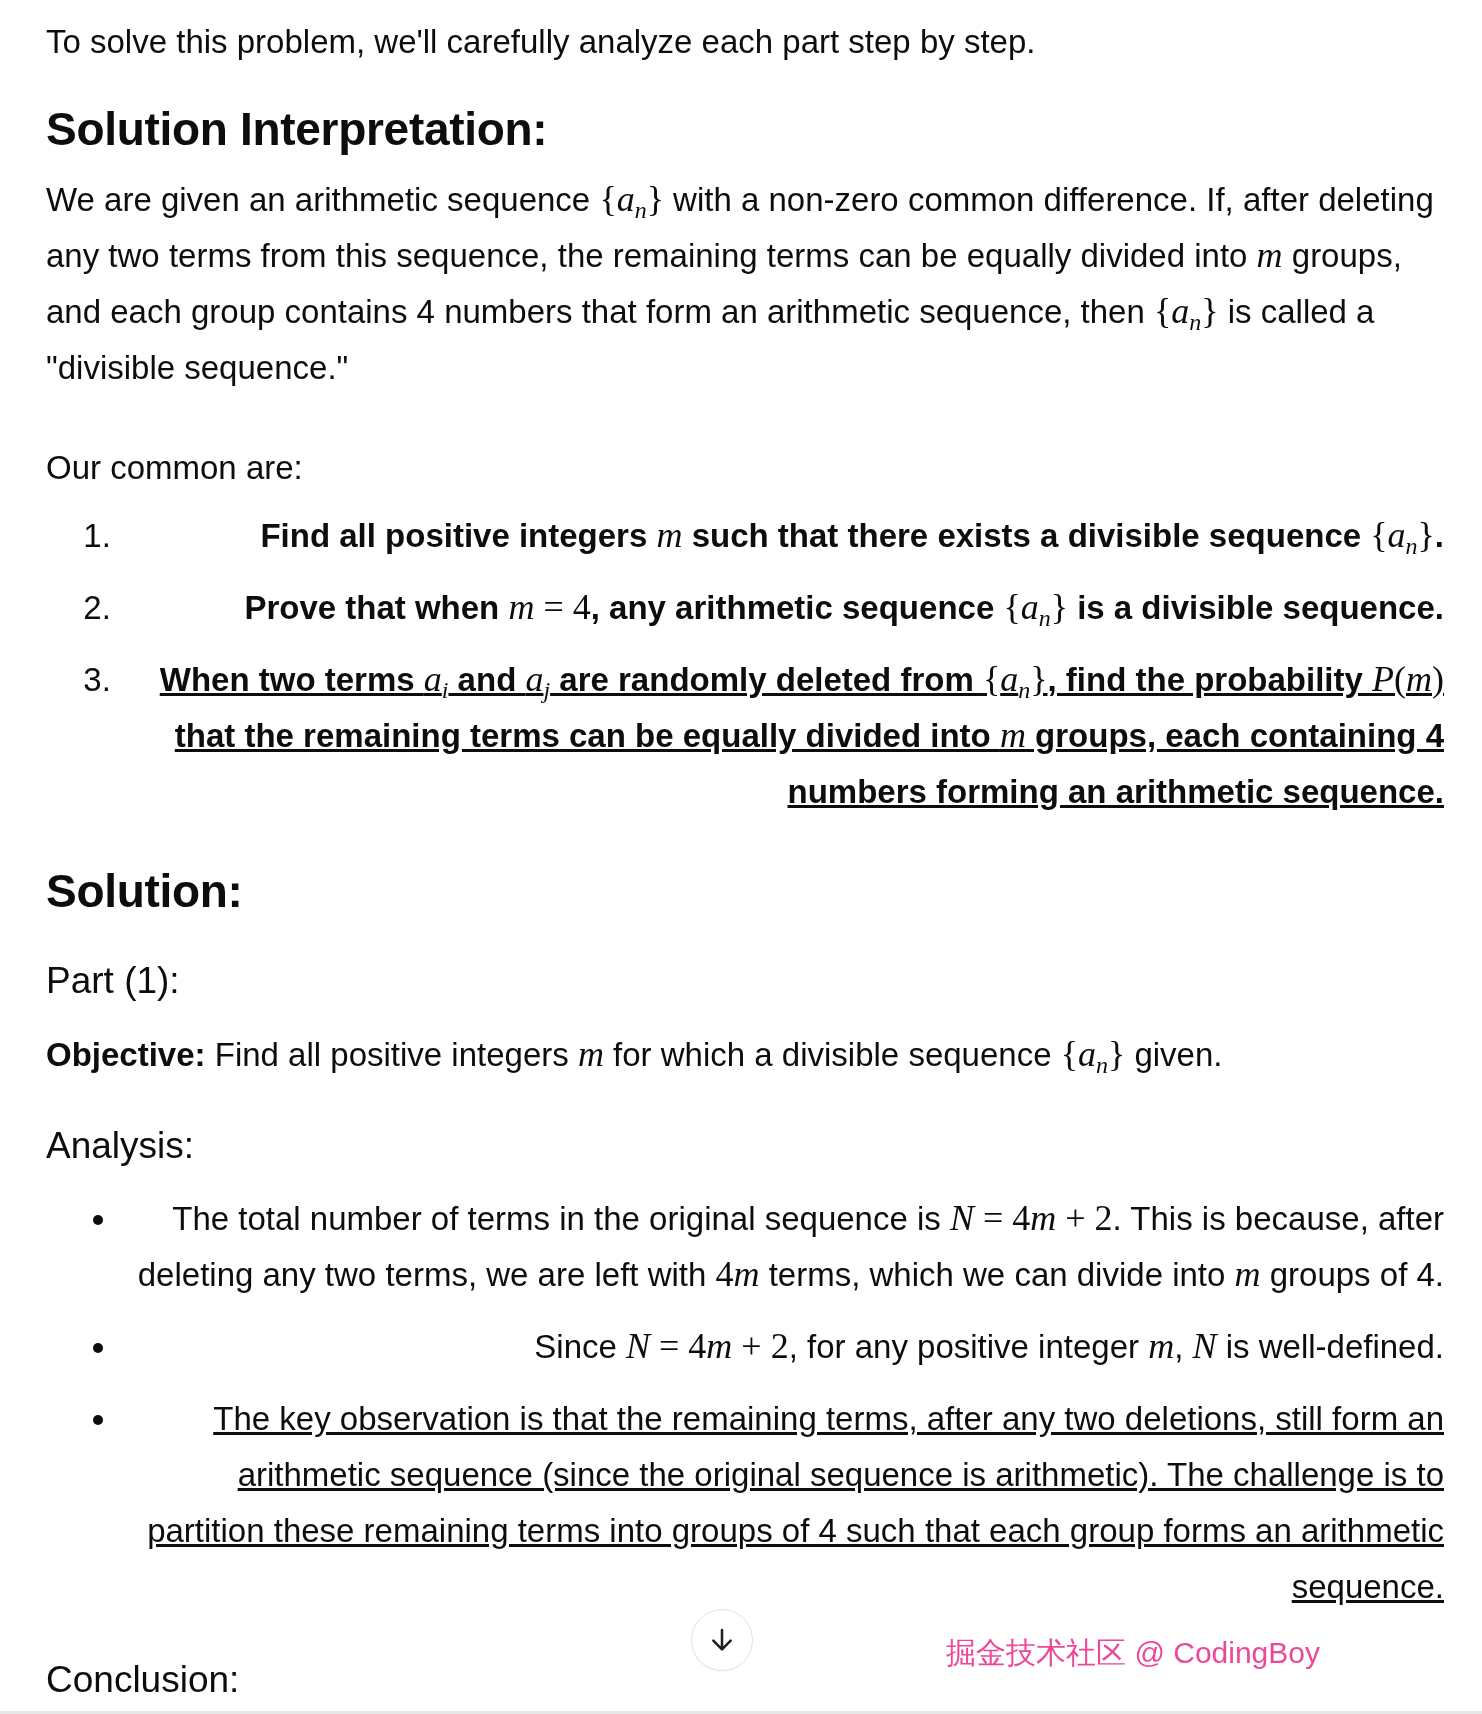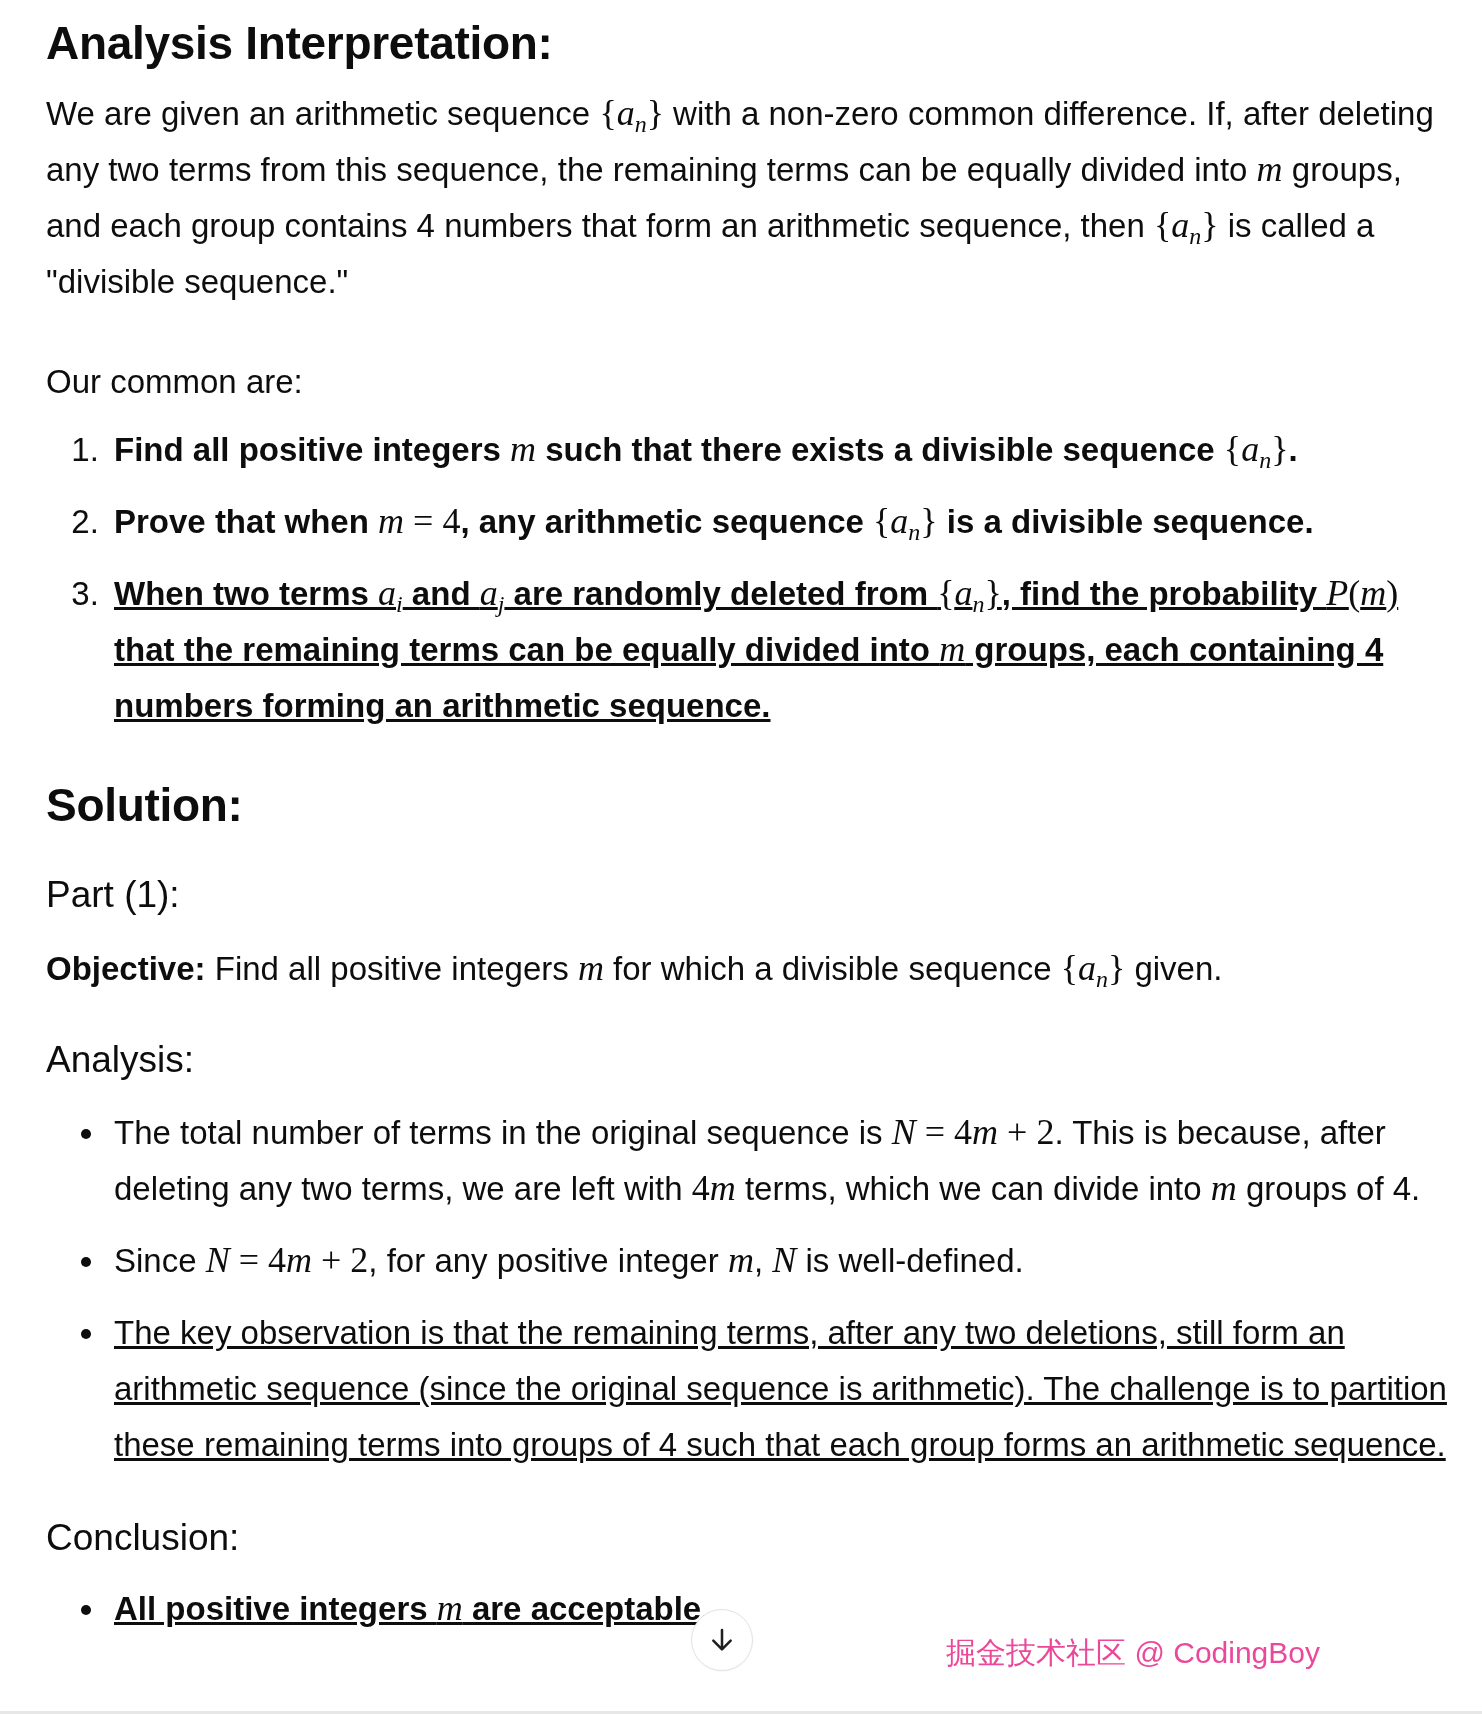--- a/index.html
+++ b/index.html
@@ -9,21 +9,21 @@
     font:400 33px/56px "Liberation Sans","DejaVu Sans",sans-serif;
     color:#0d0d0d;
     -webkit-font-smoothing:antialiased;
   }
   .content { padding:14px 26px 0 46px; }
 
   h2 { font-size:46px; line-height:58px; font-weight:700; letter-spacing:-0.3px; }
   h3 { font-size:37px; line-height:50px; font-weight:400; }
 
   p { margin:0; }
-  ol, ul { margin:0; padding-left:62px; list-style-position:outside; }
+  ol, ul { margin:12px; padding-left:62px; list-style-position:outside;text-align:right; }
   li { padding-left:6px; margin-bottom:16px; }
   li:last-child { margin-bottom:0;text-decoration:underline; }
 
   .b { font-weight:700; }
 
   
   .math { font-family:"Liberation Serif","DejaVu Serif",serif; font-size:36px; line-height:0; white-space:nowrap; }
   .math .mi { font-style:italic; }
   .math .mn { font-style:normal; }
   .math .msub { font-size:24px; vertical-align:-7px; }
@@ -53,22 +53,23 @@
 
   .bottom-divider {
     position:absolute; left:0; right:0; bottom:0; height:3px; background:#e7e7e7;
   }
 </style>
 </head>
 <body>
 
 <div class="content">
 
+  <p class="mb30">To solve this problem, we'll carefully analyze each part step by step.</p>
 
-  <h2 class="mb14">Analysis Interpretation:</h2>
+  <h2 class="mb14">Solution Interpretation:</h2>
 
   <p class="mb44"><span>We are given an arithmetic sequence </span><span class="math"><span class="mn">{</span><span class="mi">a</span><span class="mi msub">n</span><span class="mn">}</span></span><span> with a non-zero common difference. If, after deleting any two terms from this sequence, the remaining terms can be equally divided into </span><span class="math"><span class="mi">m</span></span><span> groups, and each group contains 4 numbers that form an arithmetic sequence, then </span><span class="math"><span class="mn">{</span><span class="mi">a</span><span class="mi msub">n</span><span class="mn">}</span></span><span> is called a "divisible sequence."</span></p>
 
   <p class="mb12">Our common are:</p>
 
   <ol class="mb42">
     <li><span class="b">Find all positive integers </span><span class="math"><span class="mi">m</span></span><span class="b"> such that there exists a divisible sequence </span><span class="math"><span class="mn">{</span><span class="mi">a</span><span class="mi msub">n</span><span class="mn">}</span></span><span class="b">.</span></li>
     <li><span class="b">Prove that when </span><span class="math"><span class="mi">m</span><span class="mn">&nbsp;</span><span class="mn">=</span><span class="mn">&nbsp;</span><span class="mn">4</span></span><span class="b">, any arithmetic sequence </span><span class="math"><span class="mn">{</span><span class="mi">a</span><span class="mi msub">n</span><span class="mn">}</span></span><span class="b"> is a divisible sequence.</span></li>
     <li><span class="b">When two terms </span><span class="math"><span class="mi">a</span><span class="mi msub">i</span></span><span class="b"> and </span><span class="math"><span class="mi">a</span><span class="mi msub">j</span></span><span class="b"> are randomly deleted from </span><span class="math"><span class="mn">{</span><span class="mi">a</span><span class="mi msub">n</span><span class="mn">}</span></span><span class="b">, find the probability </span><span class="math"><span class="mi">P</span><span class="mn">(</span><span class="mi">m</span><span class="mn">)</span></span><span class="b"> that the remaining terms can be equally divided into </span><span class="math"><span class="mi">m</span></span><span class="b"> groups, each containing 4 numbers forming an arithmetic sequence.</span></li>
   </ol>

